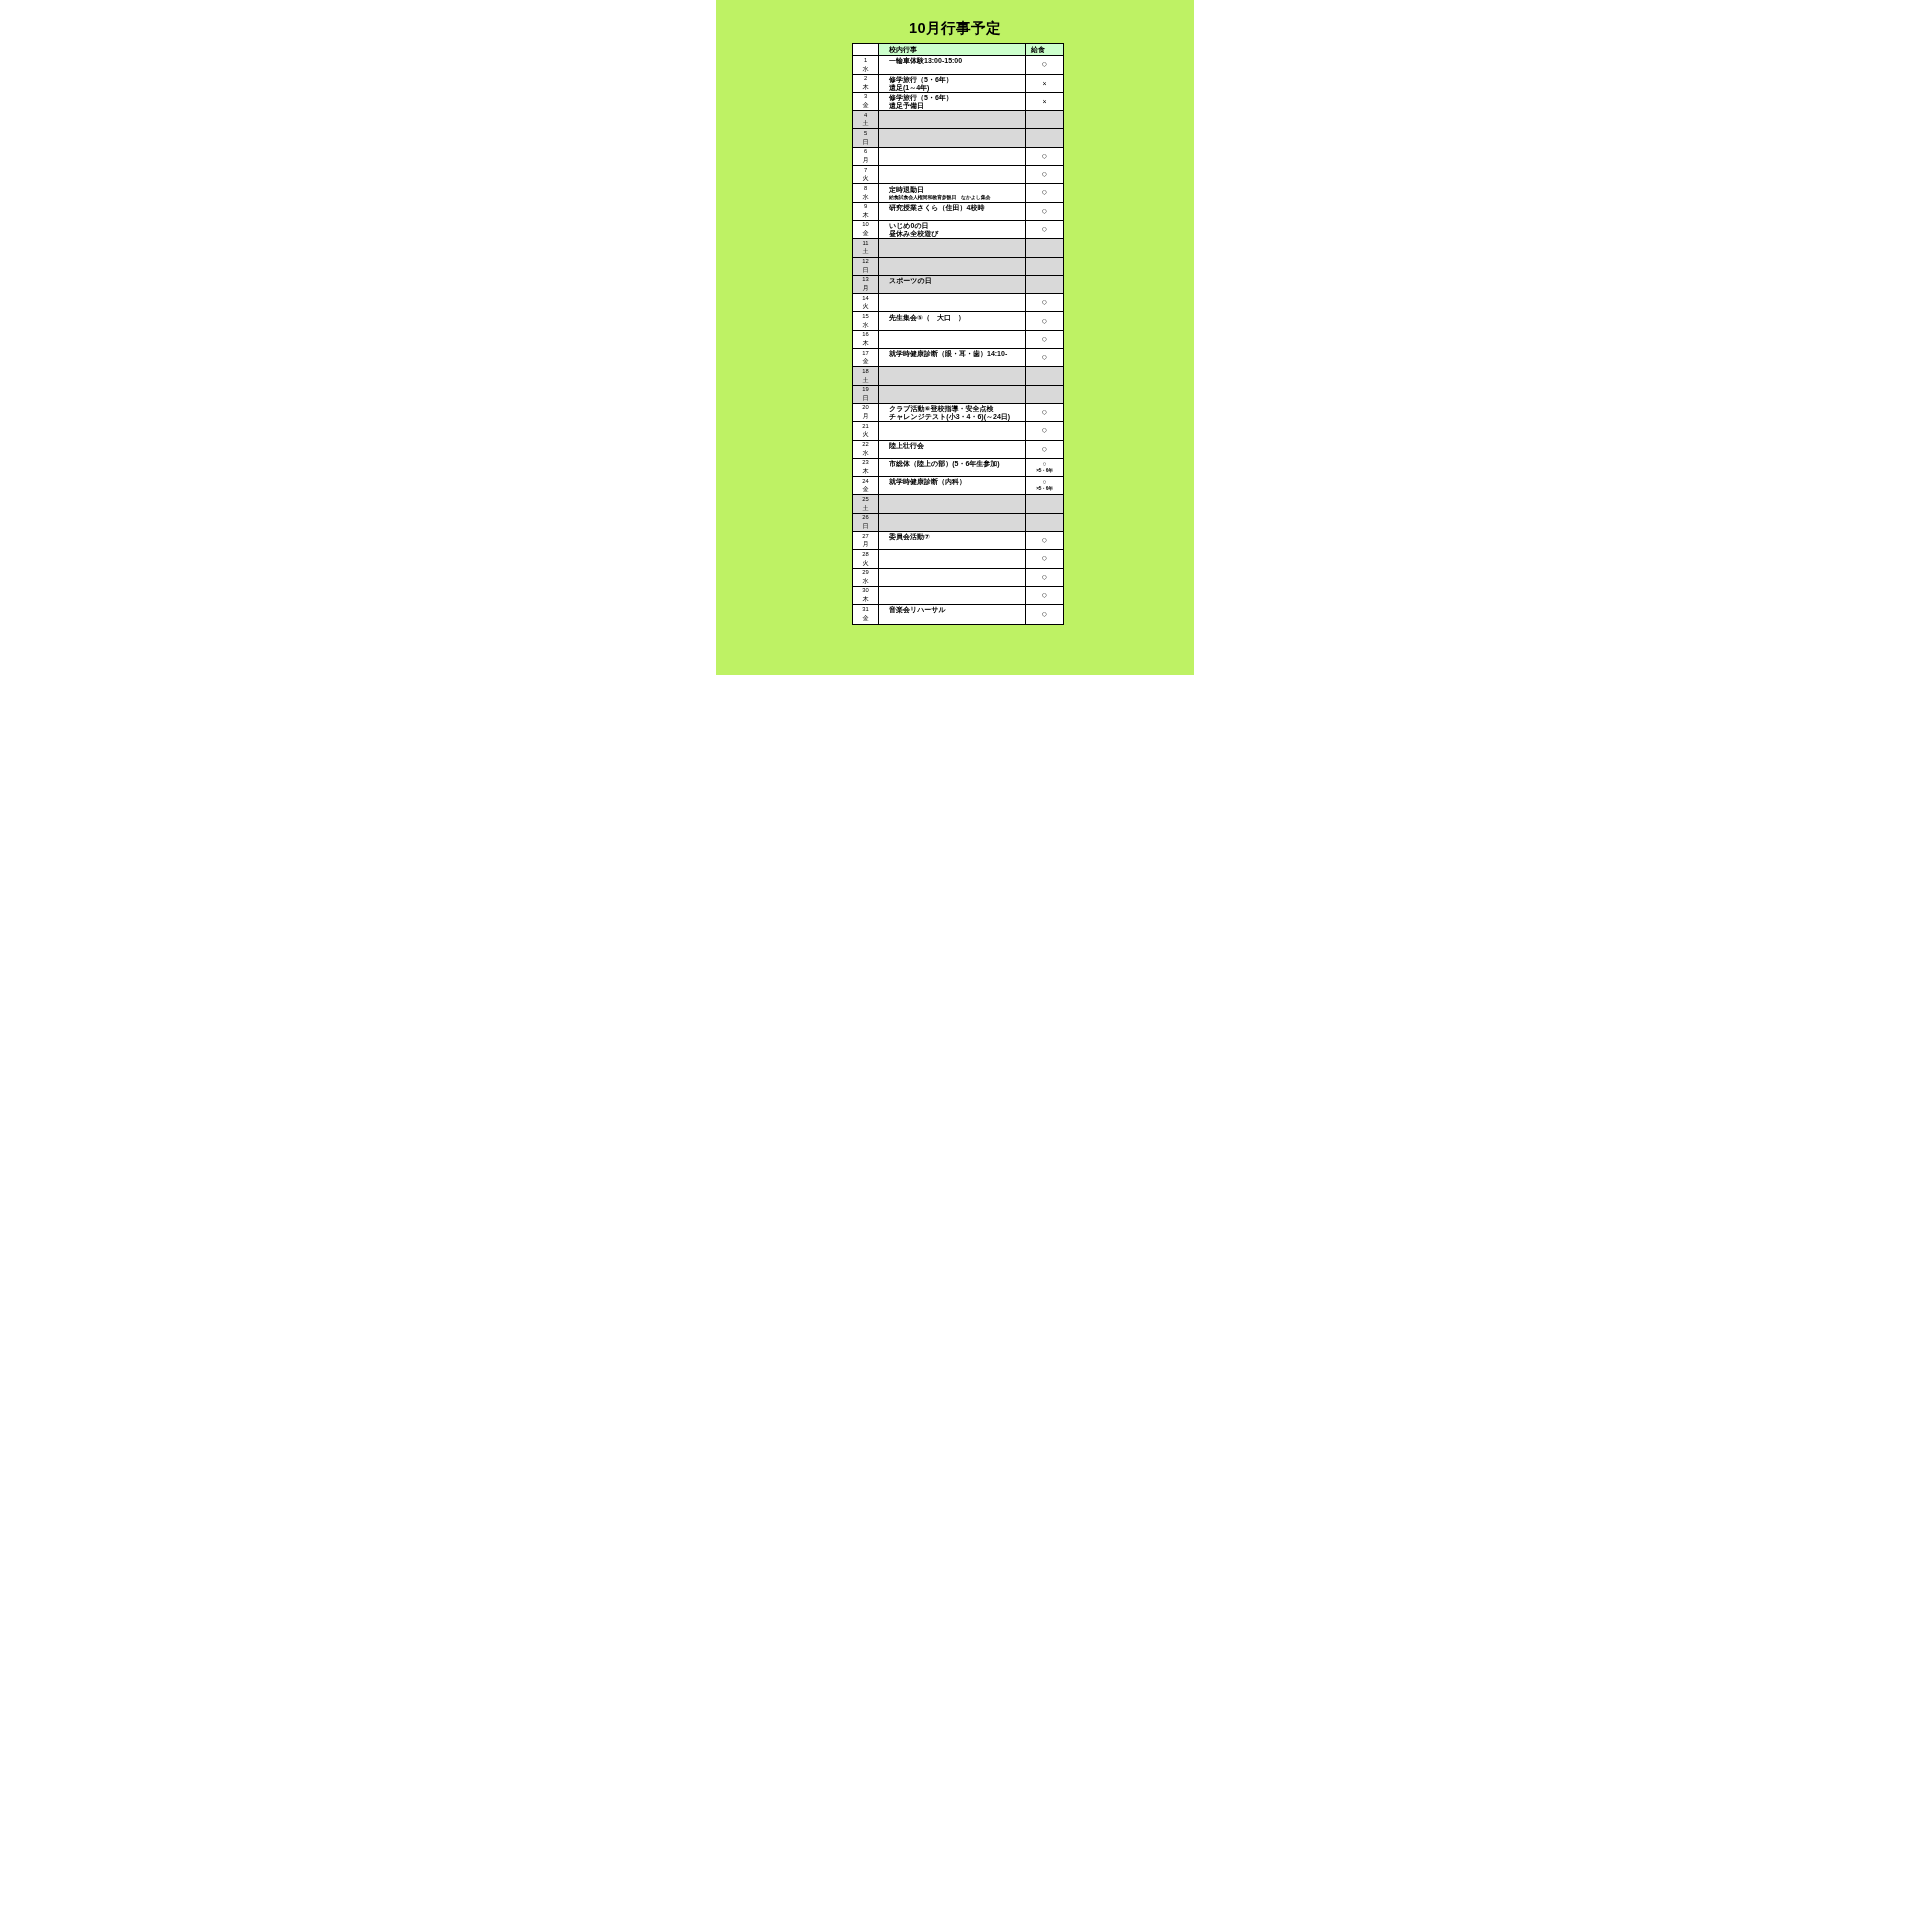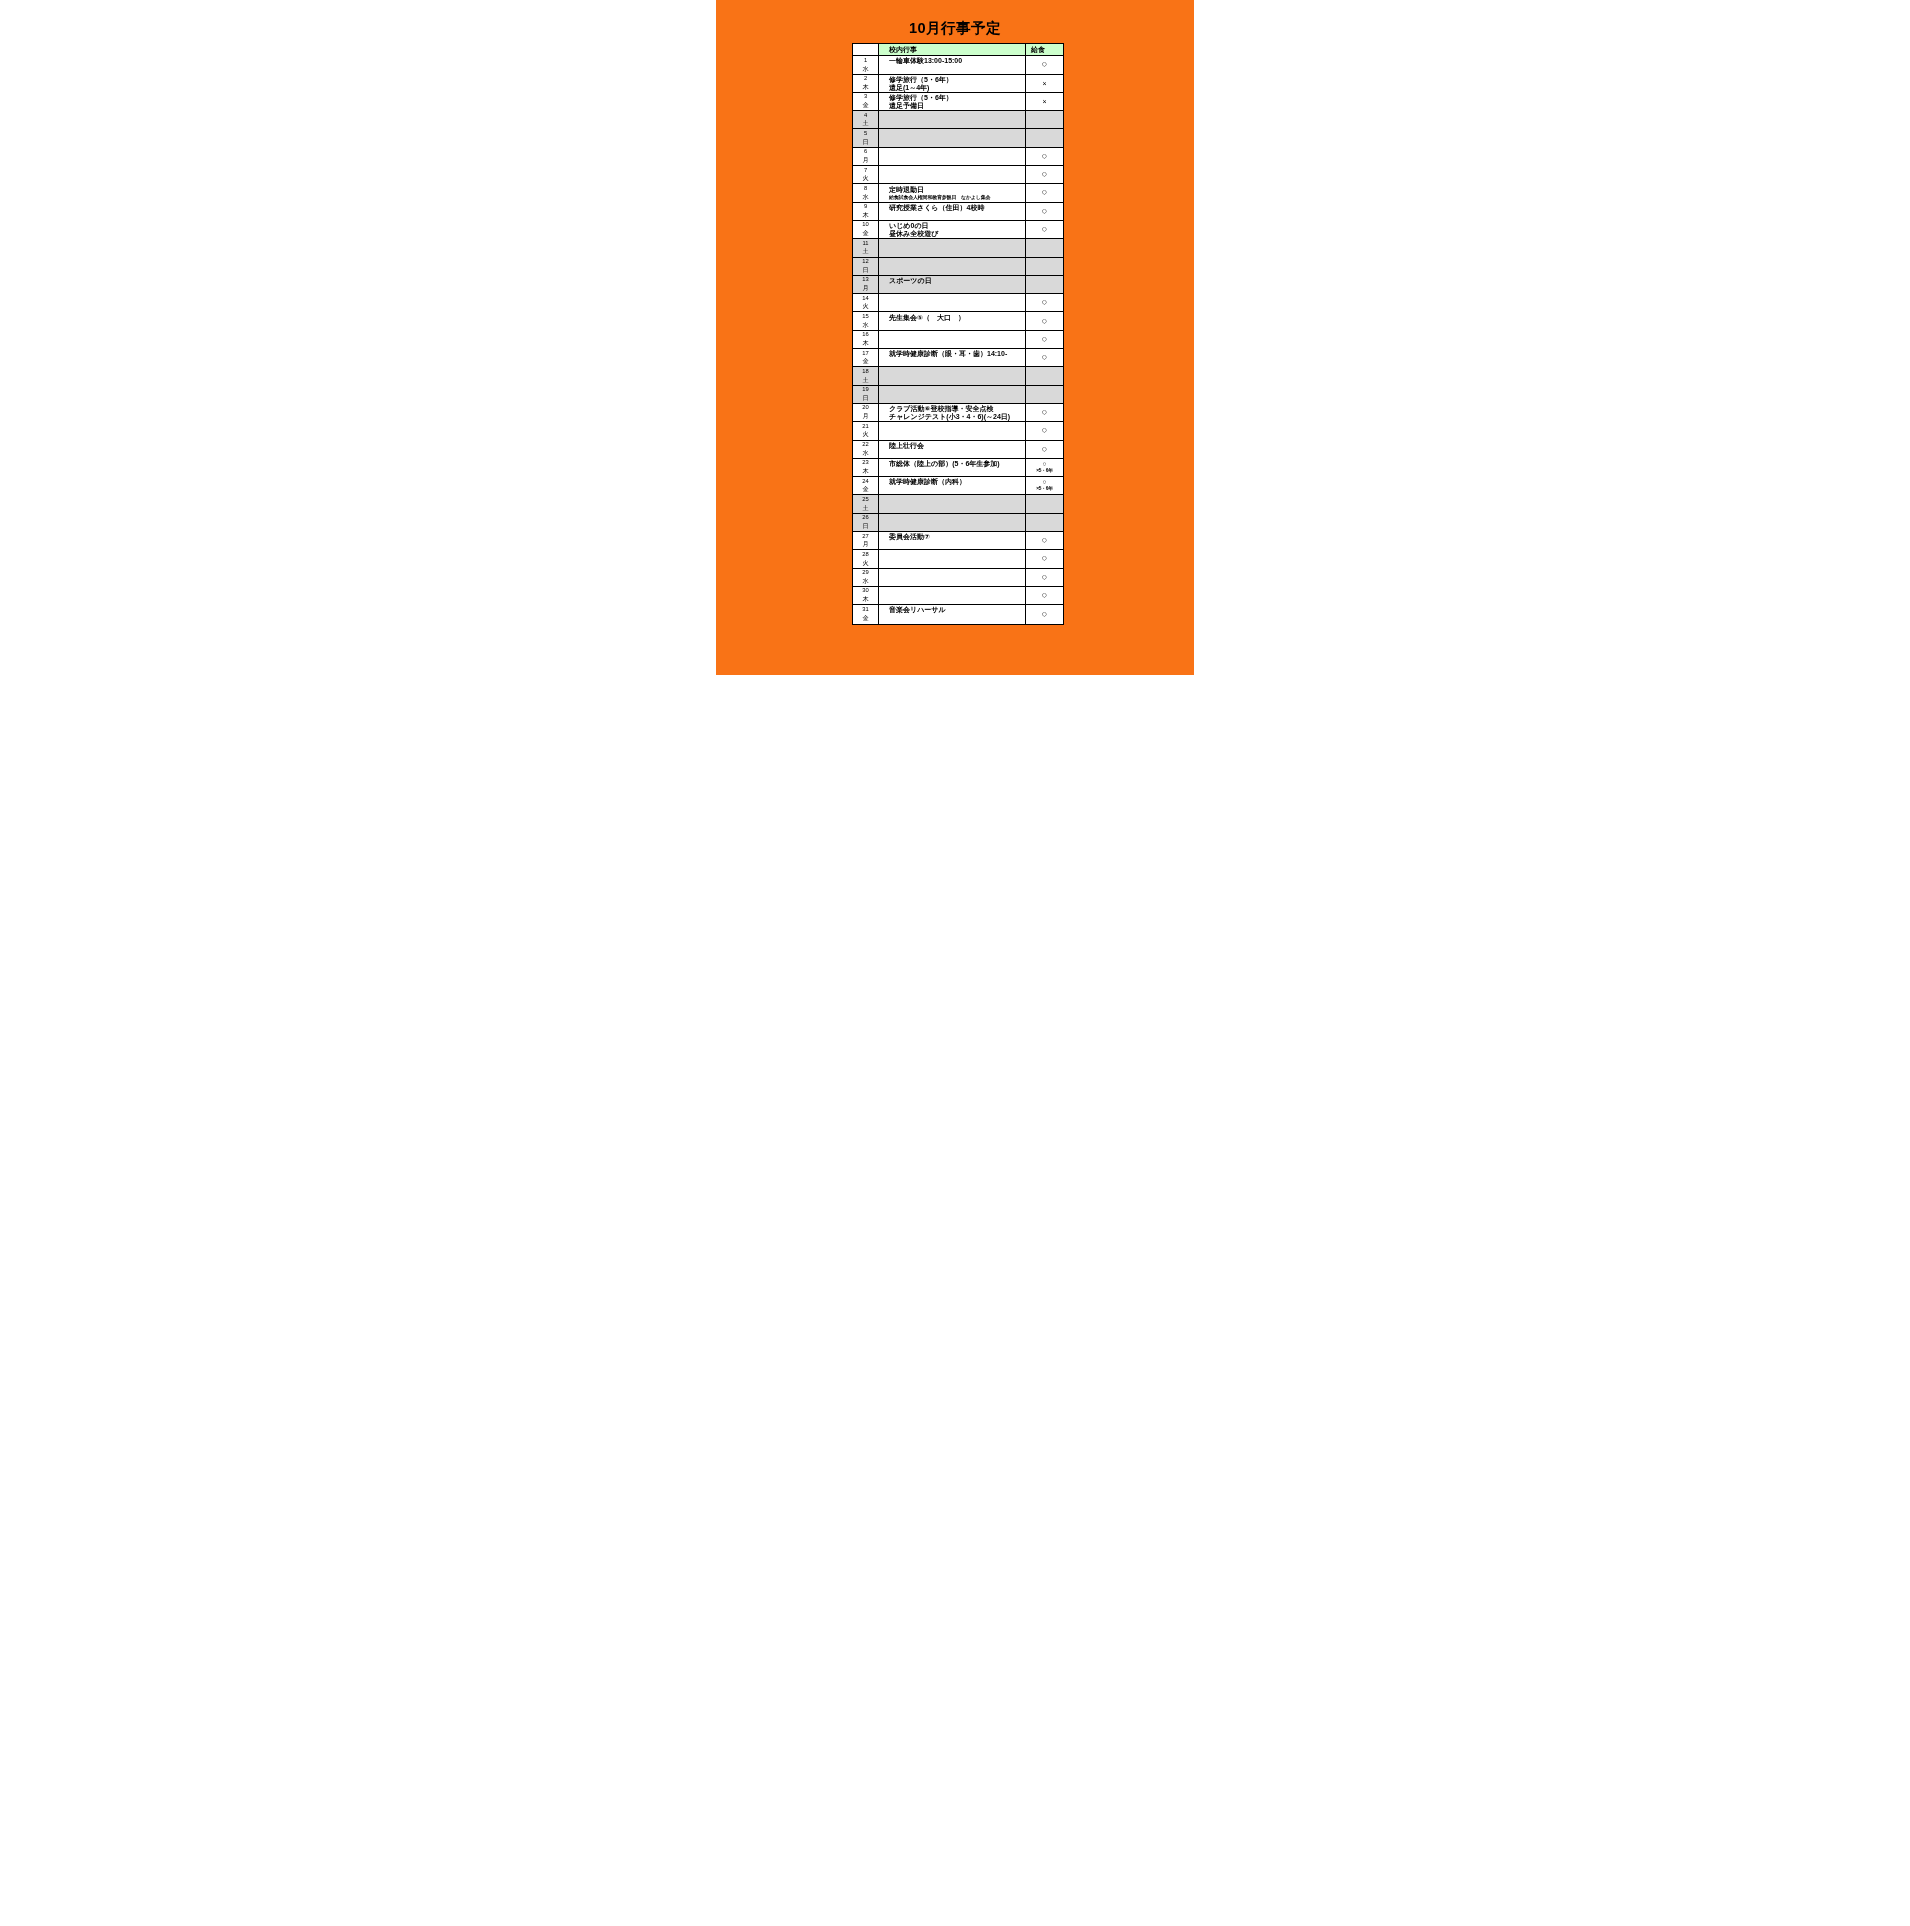--- a/index.html
+++ b/index.html
@@ -7,21 +7,21 @@
     padding: 0;
     background: #ffffff;
     font-family: "Liberation Sans", "DejaVu Sans", sans-serif;
     color: #000;
   }
   .page {
     position: relative;
     width: 478px;
     height: 675px;
     margin: 0 auto;
-    background: #f97316;
+    background: #bef264;
     overflow: hidden;
   }
   .doc-title {
     position: absolute;
     top: 20px;
     left: 0;
     width: 100%;
     text-align: center;
     font-size: 14.6px;
     font-weight: bold;

